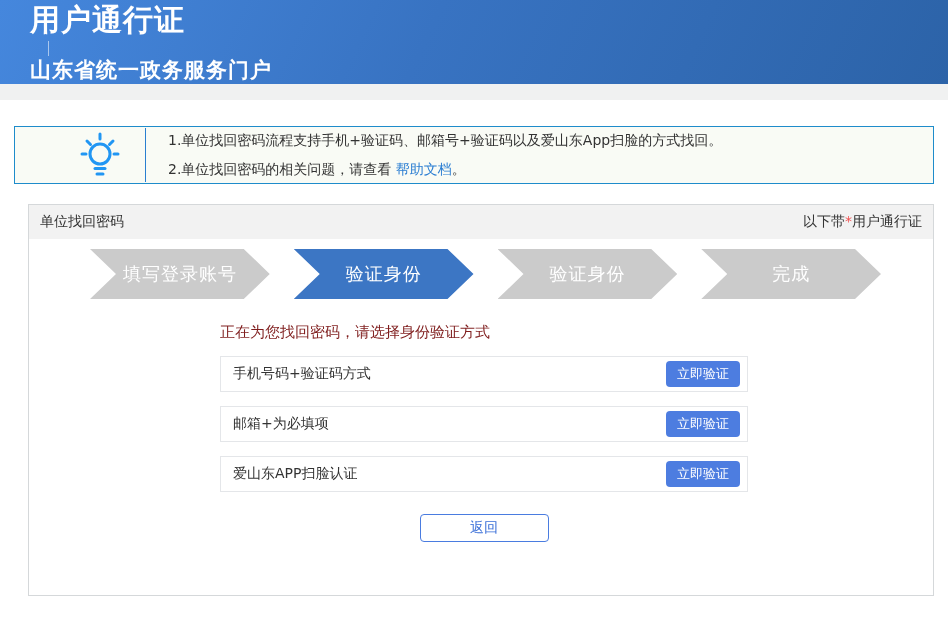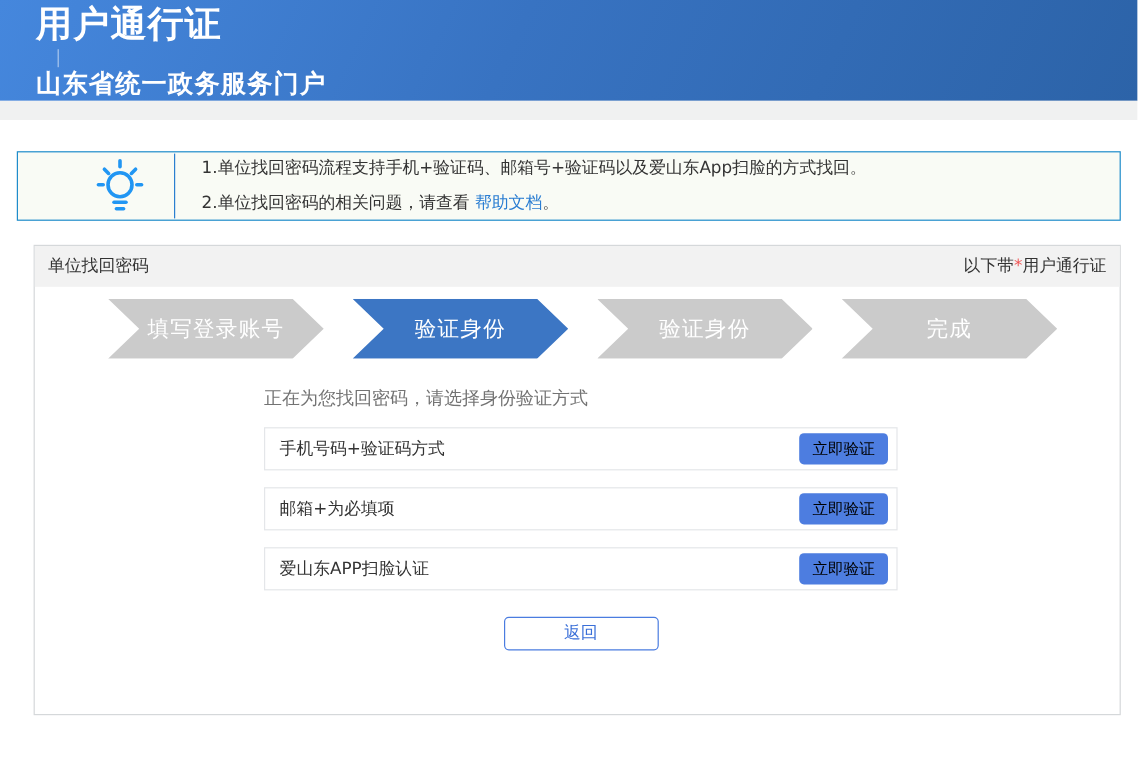--- a/index.html
+++ b/index.html
@@ -75,35 +75,35 @@
     display: flex; align-items: center; justify-content: center;
     background: #cbcbcb;
     color: #ffffff; font-size: 18px; letter-spacing: 1px;
     clip-path: polygon(0 0, calc(100% - 26px) 0, 100% 50%, calc(100% - 26px) 100%, 0 100%, 26px 50%);
     cursor: default;
   }
   .step.active { background: #3c76c4; }
 
   
   .content-col { margin-left: 191px; width: 528px; }
-  .instruction { margin-top: 24px; font-size: 15px; color: #737373; }
+  .instruction { margin-top: 24px; font-size: 15px; color: #7f1d1d; }
 
   .option-row {
     margin-top: 14px;
     height: 36px;
     border: 1px solid #e4e6e9;
     display: flex; align-items: center; justify-content: space-between;
     padding: 0 7px 0 12px;
     background: #ffffff;
     gap: 44px;
   }
   .option-label { font-size: 14px; color: #333333; }
   .verify-btn {
     width: 74px; height: 26px;
-    background: #4d7de0; color: #000000;
+    background: #4d7de0; color: #ffffff;
     border: none; border-radius: 4px;
     font-size: 13px;
     font-family: inherit;
     cursor: pointer;
     display: flex; align-items: center; justify-content: center;
   }
 
   .back-wrap { margin-top: 22px; display: flex; justify-content: center; }
   .back-btn {
     width: 129px; height: 28px;

